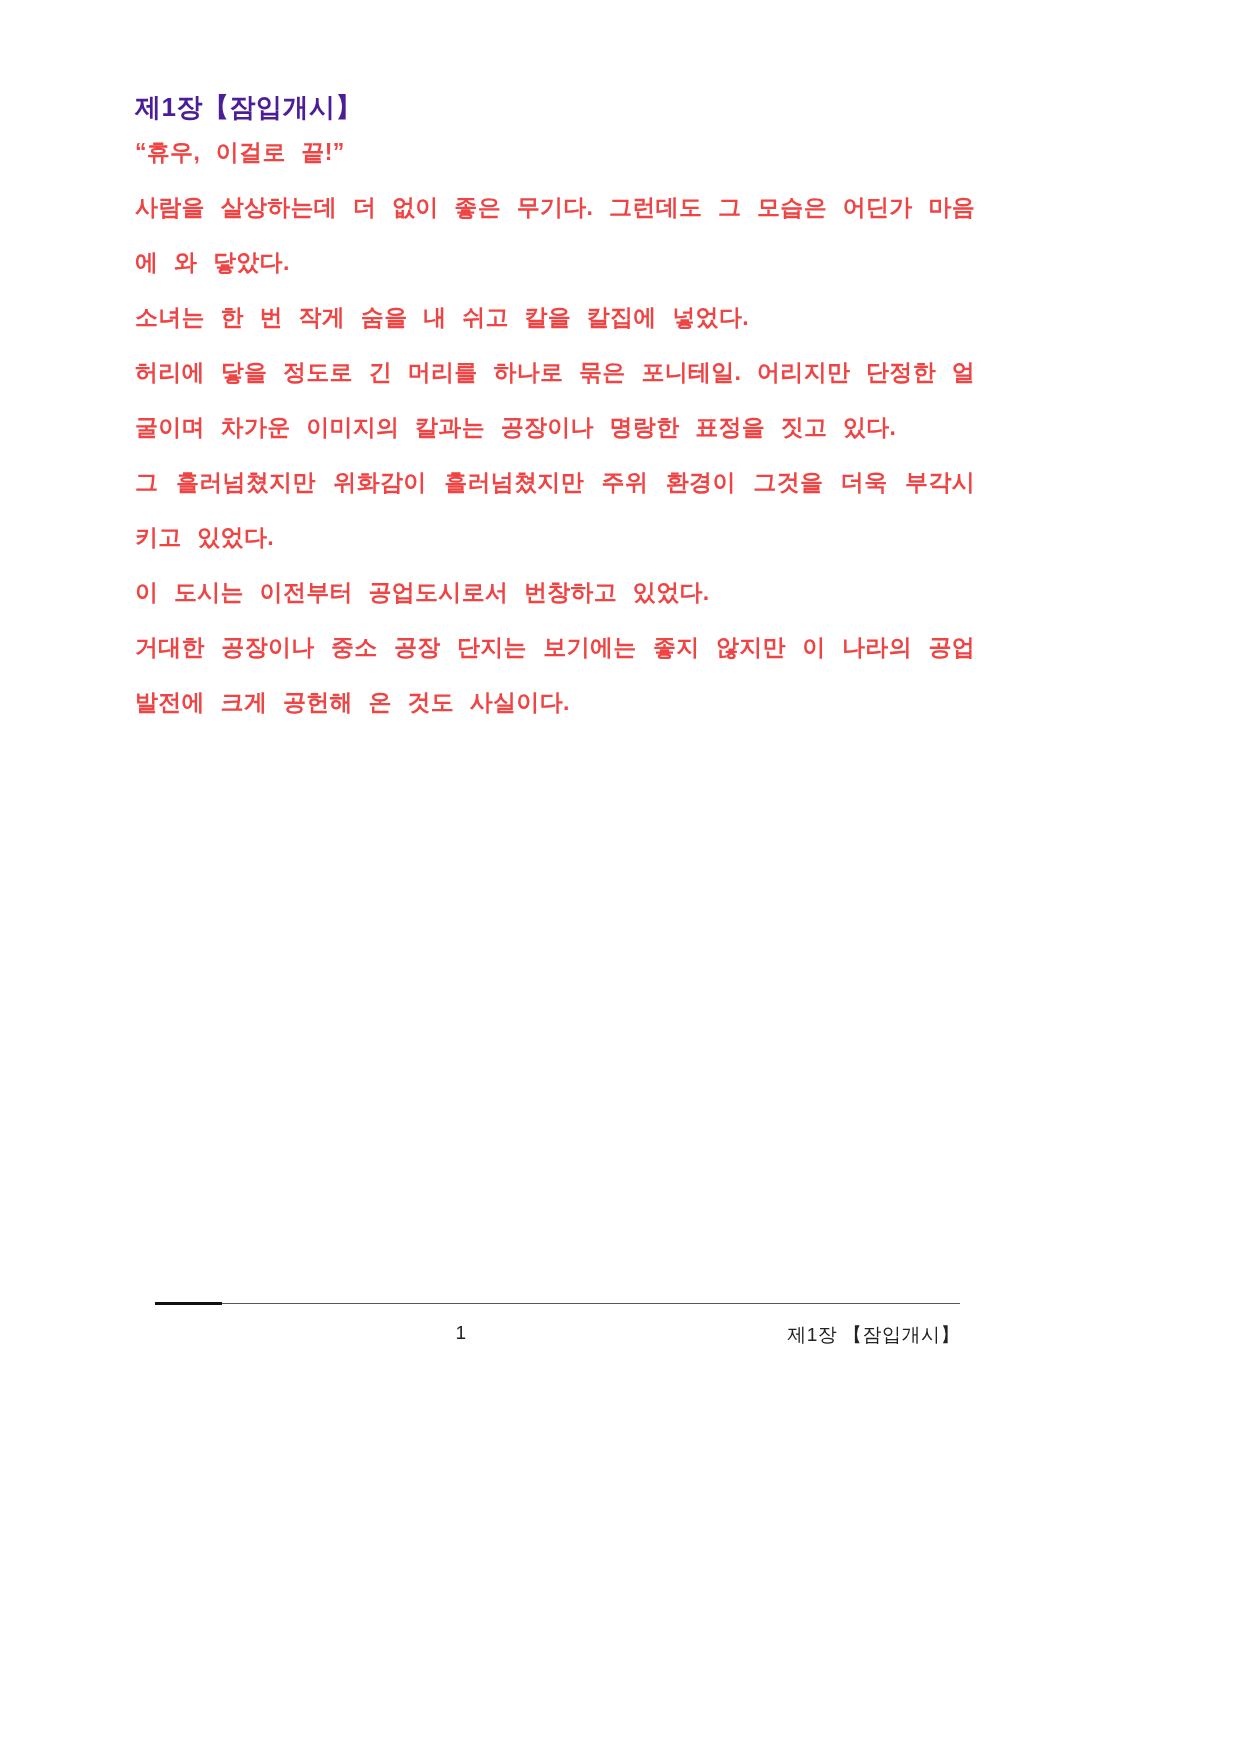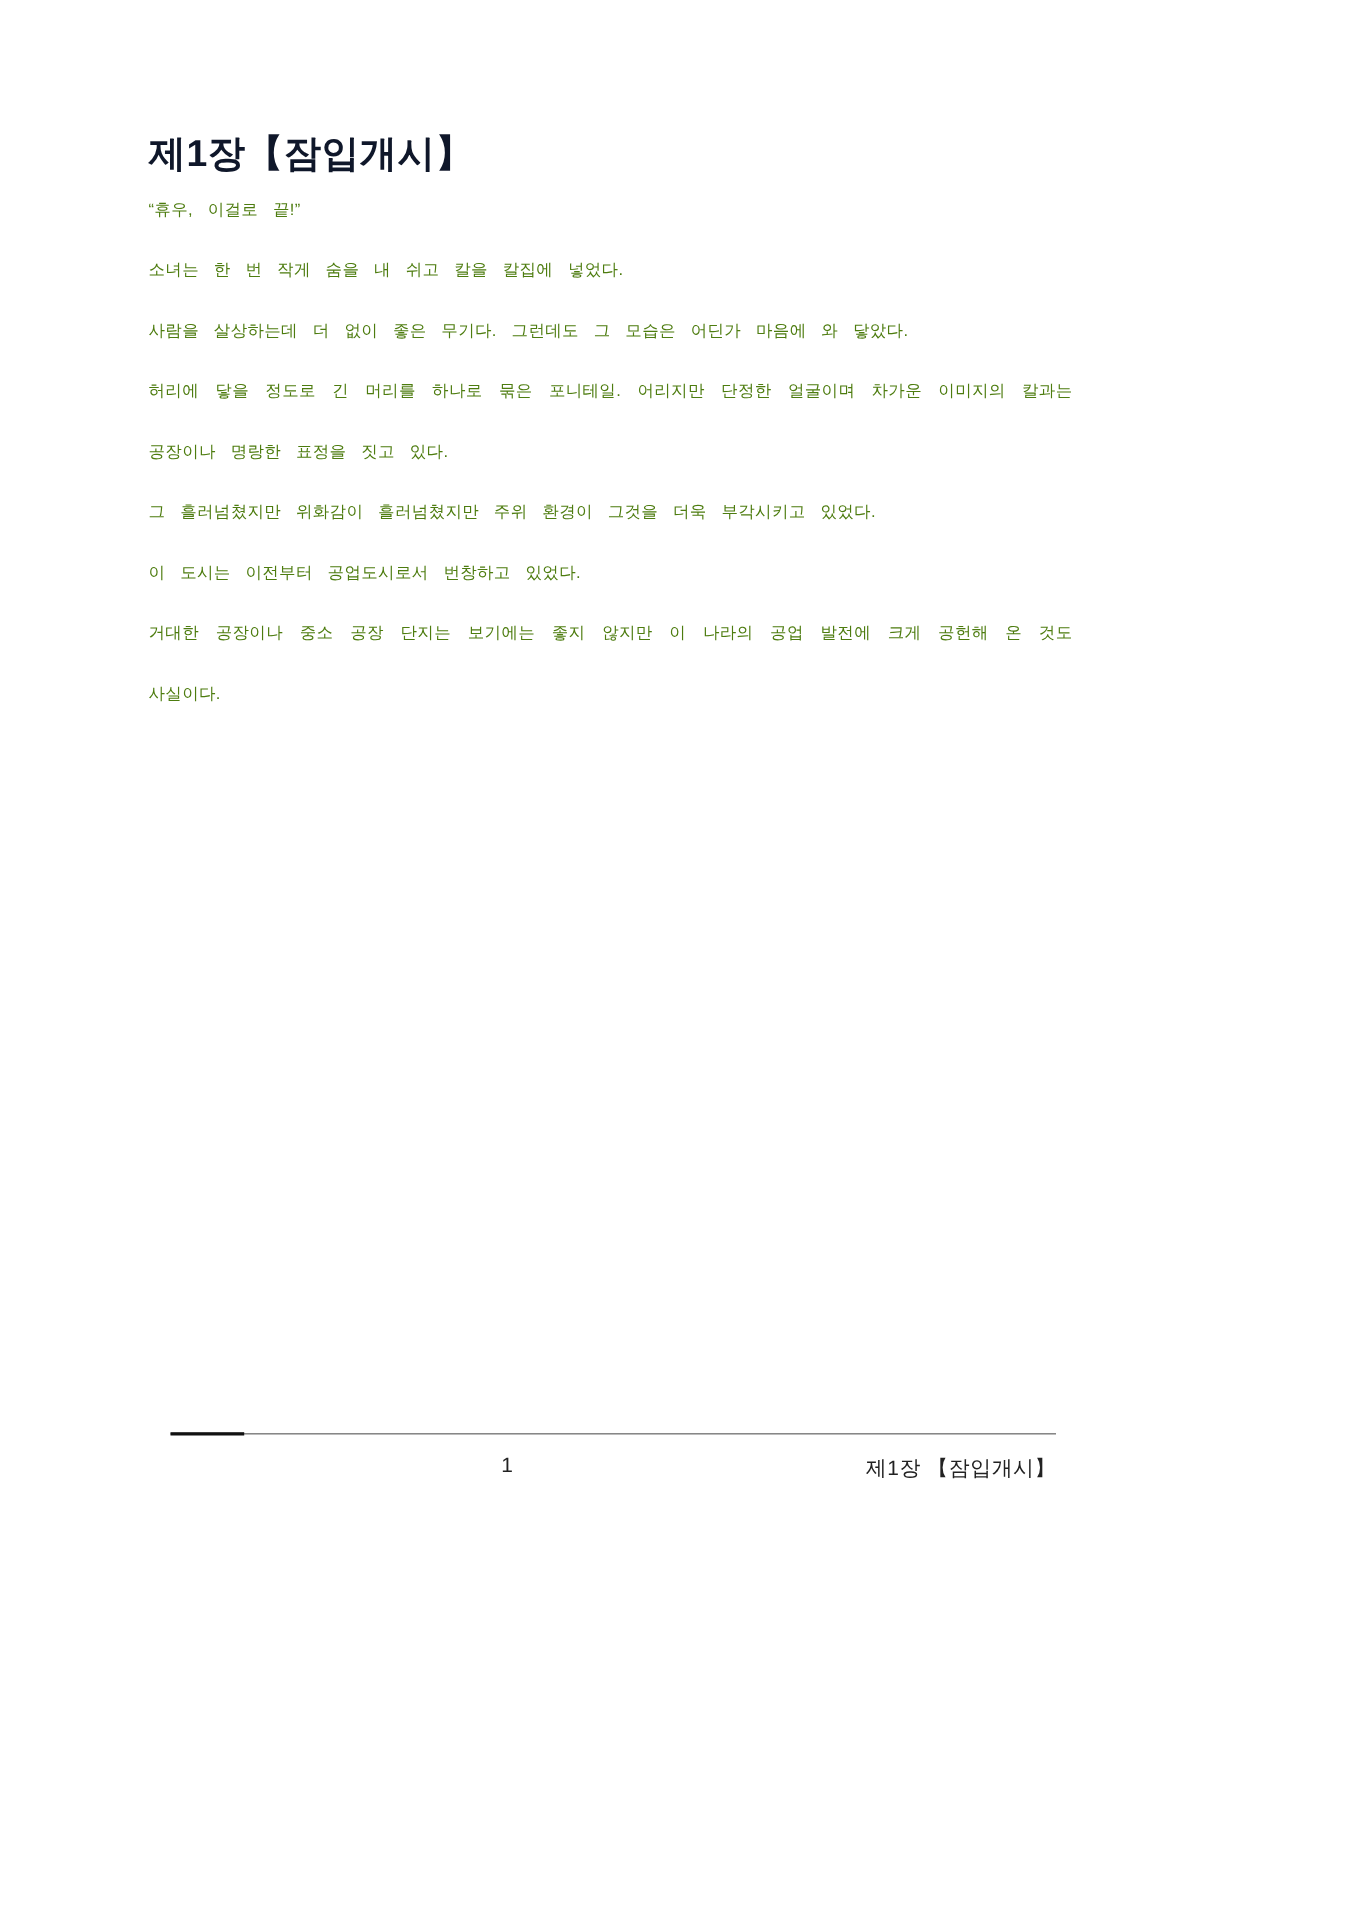--- a/index.html
+++ b/index.html
@@ -24,36 +24,36 @@
     background: #ffffff;
   }
   .content {
     position: absolute;
     left: 135px;
     top: 0;
     width: 840px;
   }
   .chapter-title {
     margin: 0;
-    padding-top: 117px;
-    font-size: 34px;
+    padding-top: 90px;
+    font-size: 26px;
     font-weight: 700;
     letter-spacing: 0.5px;
-    color: #0f172a;
+    color: #4c1d95;
   }
   p.para {
     margin: 0;
-    font-size: 15px;
-    font-weight: 400;
+    font-size: 23px;
+    font-weight: 700;
     line-height: 55px;
     text-align: justify;
     text-justify: inter-word;
     word-spacing: 9px;
     letter-spacing: 0.3px;
-    color: #4d7c0f;
+    color: #ef4444;
   }
   p.para:last-child { text-align-last: left; }
   .dialogue     { margin-top: 118px; }
   .p-first      { margin-top: 105px; }
   .p-follow     { margin-top: 10px; }
   .p-newblock   { margin-top: 66px; }
   .footer {
     position: absolute;
     left: 155px;
     top: 1303px;
@@ -97,23 +97,23 @@
 <body>
 
 <div class="page">
 
   <div class="content">
 
     <h1 class="chapter-title">제1장【잠입개시】</h1>
 
     <p class="para dialogue">“휴우, 이걸로 끝!”</p>
 
+    <p class="para p-follow">사람을 살상하는데 더 없이 좋은 무기다. 그런데도 그 모습은 어딘가 마음에 와 닿았다.</p>
+
     <p class="para p-first">소녀는 한 번 작게 숨을 내 쉬고 칼을 칼집에 넣었다.</p>
-
-    <p class="para p-follow">사람을 살상하는데 더 없이 좋은 무기다. 그런데도 그 모습은 어딘가 마음에 와 닿았다.</p>
 
     <p class="para p-follow">허리에 닿을 정도로 긴 머리를 하나로 묶은 포니테일. 어리지만 단정한 얼굴이며 차가운 이미지의 칼과는 공장이나 명랑한 표정을 짓고 있다.</p>
 
     <p class="para p-follow">그 흘러넘쳤지만 위화감이 흘러넘쳤지만 주위 환경이 그것을 더욱 부각시키고 있었다.</p>
 
     <p class="para p-newblock">이 도시는 이전부터 공업도시로서 번창하고 있었다.</p>
 
     <p class="para p-follow">거대한 공장이나 중소 공장 단지는 보기에는 좋지 않지만 이 나라의 공업 발전에 크게 공헌해 온 것도 사실이다.</p>
 
   </div>

